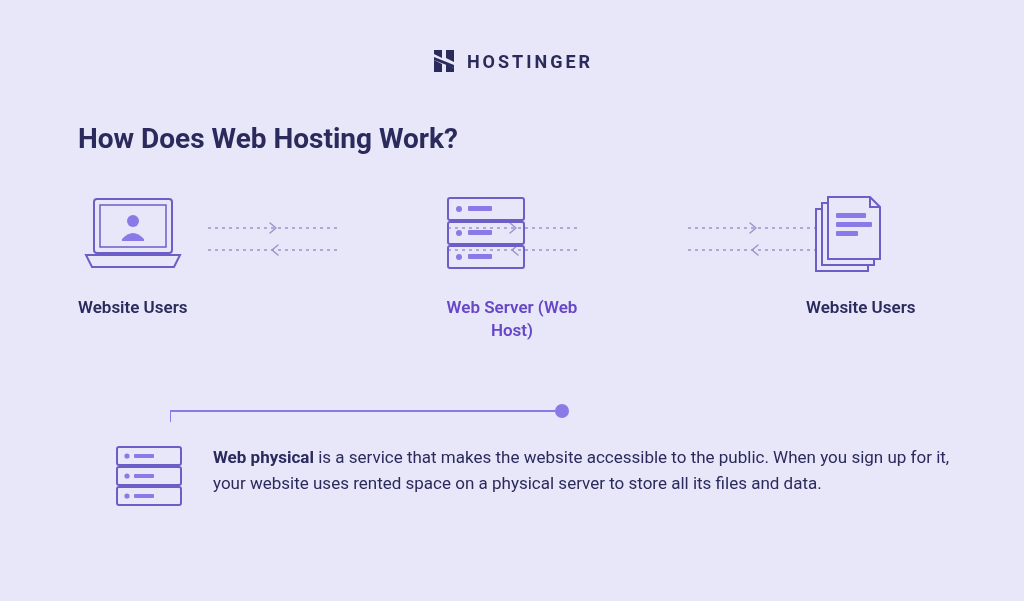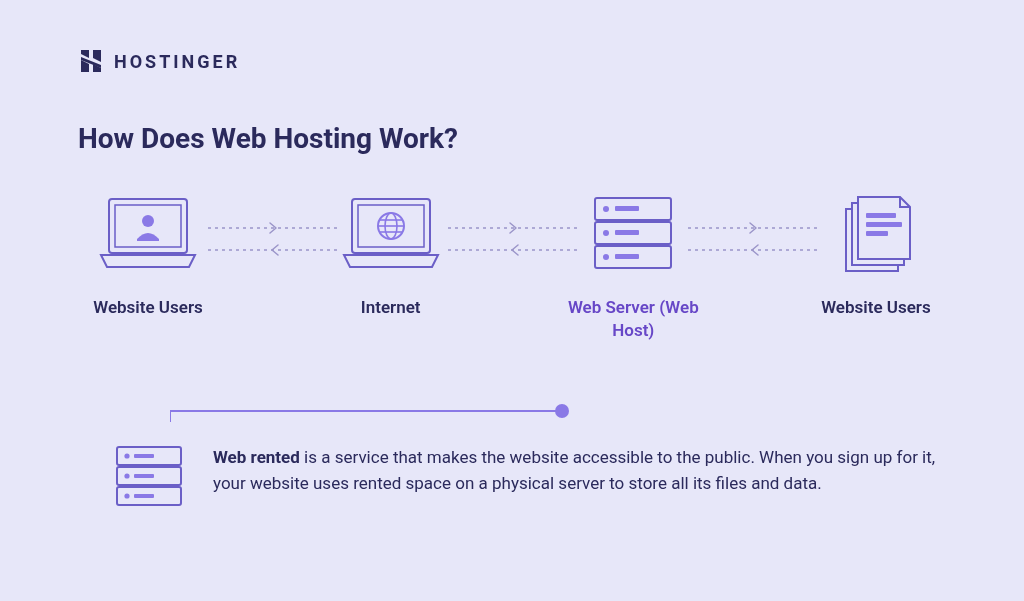--- a/index.html
+++ b/index.html
@@ -13,34 +13,34 @@
   body{
     width:1024px;height:601px;
     background:var(--bg);
     font-family:-apple-system,BlinkMacSystemFont,"Segoe UI",Roboto,sans-serif;
     color:var(--ink);
     position:relative;
     overflow:hidden;
   }
   .header{
     position:absolute;top:48px;left:78px;right:78px;
-    display:flex;justify-content:flex-start;align-items:center;
+    display:flex;justify-content:center;align-items:center;
   }
   .brand{display:flex;align-items:center;gap:10px;}
   .brand-name{font-size:18px;font-weight:700;letter-spacing:3px;color:var(--ink);}
   .tagline{font-size:17px;font-weight:600;color:var(--ink);}
   .title{
     position:absolute;top:122px;left:78px;
     font-size:28px;font-weight:700;color:var(--ink);
   }
   .flow{
     position:absolute;top:190px;left:78px;right:78px;
     display:flex;justify-content:space-between;align-items:flex-start;
   }
-  .node{width:140px;display:flex;flex-direction:column;align-items:center;gap:18px;}
+  .node{width:140px;display:flex;flex-direction:column;align-items:flex-start;gap:18px;}
   .node-label{font-size:17px;font-weight:600;text-align:center;line-height:1.35;color:var(--ink);}
   .node-label.accent{color:var(--purple);}
   .icon-box{height:88px;display:flex;align-items:center;justify-content:center;}
   svg.icon{display:block;}
   .connectors{
     position:absolute;top:210px;left:78px;right:78px;height:60px;
     pointer-events:none;
   }
   .connectors svg{width:100%;height:100%;overflow:visible;}
   .dline{stroke:var(--dash);stroke-width:1.3;stroke-dasharray:3 4;fill:none;}
@@ -103,35 +103,20 @@
         <rect x="16" y="4" width="78" height="54" rx="3" fill="none" stroke="#6b5fc7" stroke-width="2"></rect>
         <rect x="22" y="10" width="66" height="42" fill="none" stroke="#6b5fc7" stroke-width="1.5"></rect>
         <path d="M8 60 H102 L96 72 H14 Z" fill="none" stroke="#6b5fc7" stroke-width="2"></path>
         <circle cx="55" cy="26" r="6" fill="#8a79e6"></circle>
         <path d="M44 44 Q55 32 66 44 L66 46 L44 46 Z" fill="#8a79e6"></path>
       </svg>
     </div>
     <div class="node-label">Website Users</div>
   </div>
 
-  <div class="node">
-    <div class="icon-box">
-      <svg class="icon" width="110" height="78" viewBox="0 0 110 78">
-        <rect x="16" y="4" width="78" height="54" rx="3" fill="none" stroke="#6b5fc7" stroke-width="2"></rect>
-        <rect x="22" y="10" width="66" height="42" fill="none" stroke="#6b5fc7" stroke-width="1.5"></rect>
-        <path d="M8 60 H102 L96 72 H14 Z" fill="none" stroke="#6b5fc7" stroke-width="2"></path>
-        <circle cx="55" cy="31" r="13" fill="none" stroke="#8a79e6" stroke-width="2"></circle>
-        <ellipse cx="55" cy="31" rx="6" ry="13" fill="none" stroke="#8a79e6" stroke-width="1.6"></ellipse>
-        <line x1="42" y1="31" x2="68" y2="31" stroke="#8a79e6" stroke-width="1.6"></line>
-        <line x1="44" y1="25" x2="66" y2="25" stroke="#8a79e6" stroke-width="1.6"></line>
-        <line x1="44" y1="37" x2="66" y2="37" stroke="#8a79e6" stroke-width="1.6"></line>
-      </svg>
-    </div>
-    <div class="node-label">Internet</div>
-  </div>
 
   <div class="node">
     <div class="icon-box">
       <svg class="icon" width="88" height="80" viewBox="0 0 88 80">
         <g fill="none" stroke="#6b5fc7" stroke-width="2">
           <rect x="6" y="4" width="76" height="22" rx="2"></rect>
           <rect x="6" y="28" width="76" height="22" rx="2"></rect>
           <rect x="6" y="52" width="76" height="22" rx="2"></rect>
         </g>
         <g fill="#8a79e6">
@@ -188,15 +173,15 @@
         <circle cx="14" cy="12" r="2.6"></circle>
           <rect x="21" y="10" width="20" height="4" rx="1"></rect>
         <circle cx="14" cy="32" r="2.6"></circle>
           <rect x="21" y="30" width="20" height="4" rx="1"></rect>
         <circle cx="14" cy="52" r="2.6"></circle>
           <rect x="21" y="50" width="20" height="4" rx="1"></rect>
       </g>
     </svg>
   </span>
   <p class="desc-text">
-    <span class="bold">Web rented</span><span> is a service that makes the website accessible to the public. When you sign up for it, your website uses rented space on a physical server to store all its files and data.</span>
+    <span class="bold">Web physical</span><span> is a service that makes the website accessible to the public. When you sign up for it, your website uses rented space on a physical server to store all its files and data.</span>
   </p>
 </div>
 
 </body></html>

